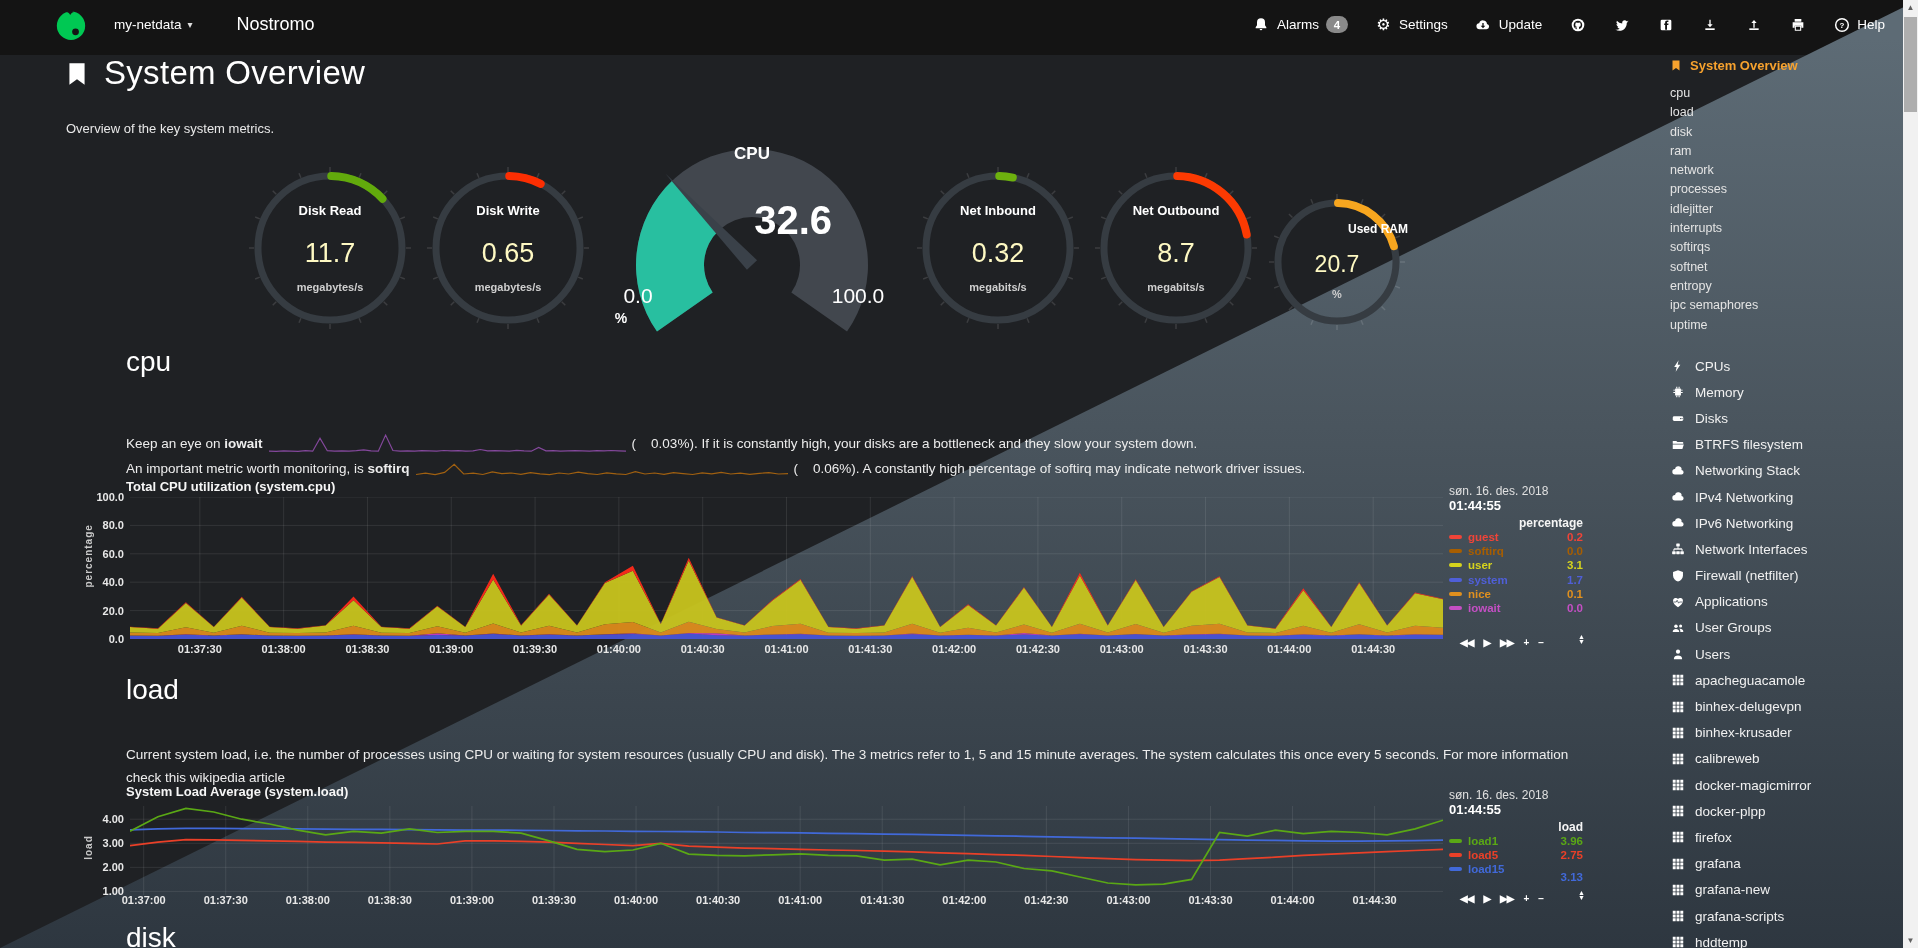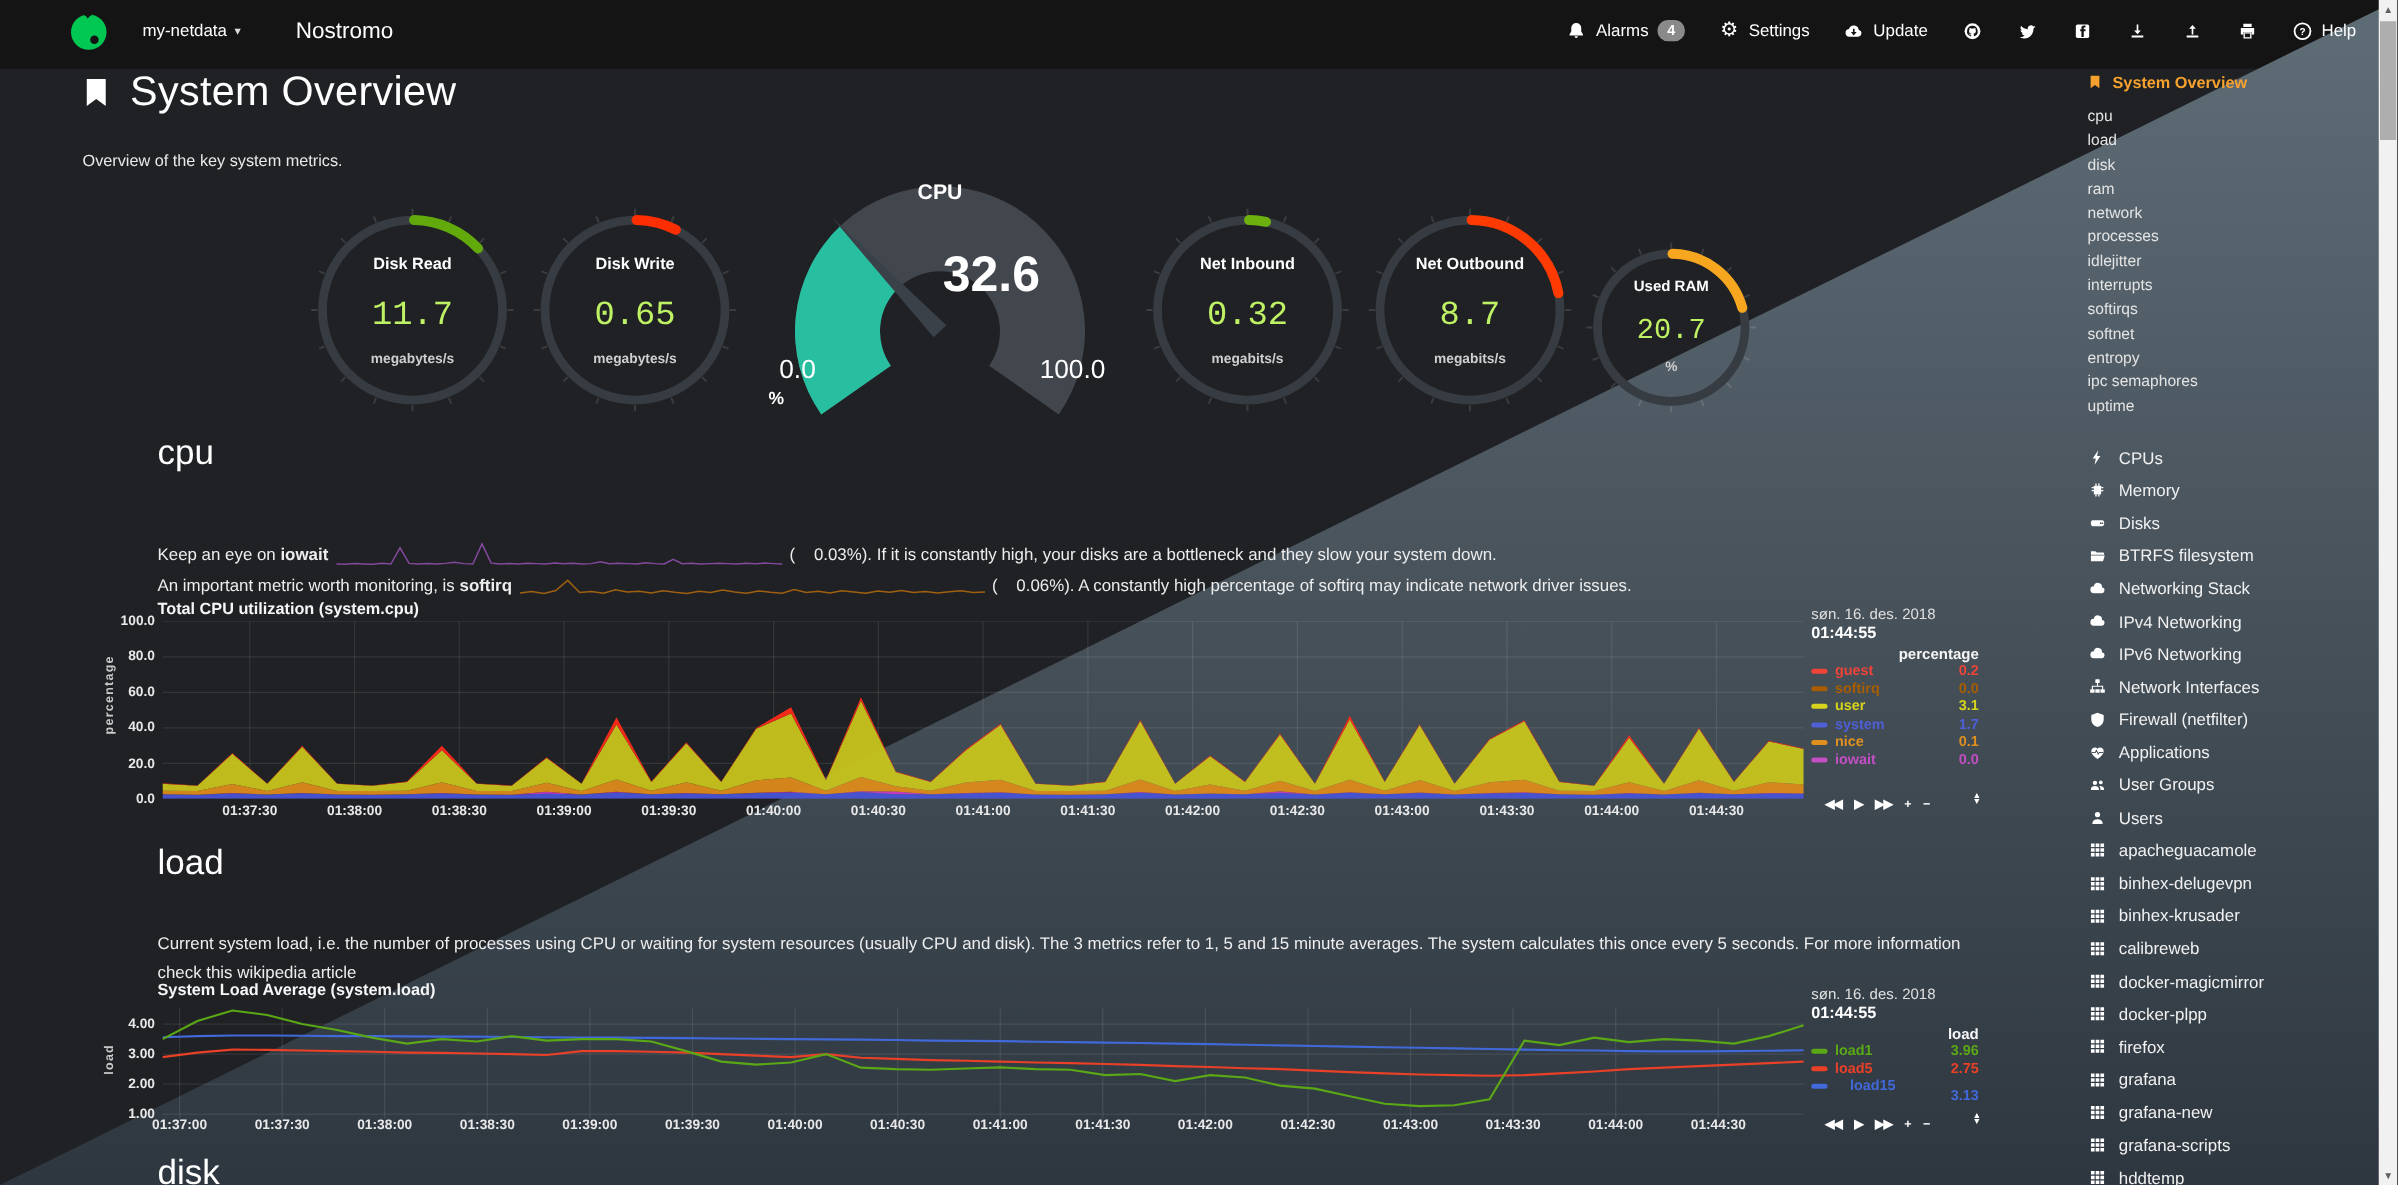--- a/index.html
+++ b/index.html
@@ -50,21 +50,21 @@
   .leg-time{color:#fff;font-weight:bold;font-size:13px;}
   .leg-units{text-align:right;font-weight:bold;color:#f5f5f5;font-size:12px;}
   .leg-row{display:flex;align-items:center;height:14.2px;font-size:11.5px;font-weight:bold;cursor:pointer;}
   .leg-swatch{width:13px;height:4px;border-radius:2px;margin-right:6px;flex:none;}
   .leg-val{margin-left:auto;}
   .controls{display:flex;align-items:center;gap:10px;font-size:10px;font-weight:bold;color:#fff;}
   .controls span{cursor:pointer;letter-spacing:-1px;}
   .resize{display:flex;flex-direction:column;line-height:5px;font-size:7px;color:#fff;cursor:ns-resize;}
   
   .gauge-label{font-size:13px;font-weight:bold;color:#fff;text-align:center;}
-  .gauge-value{font-size:27px;color:#bef264;text-align:center;font-family:Liberation Mono, monospace;}
+  .gauge-value{font-size:27px;color:#fef9c3;text-align:center;}
   .gauge-unit{font-size:11px;font-weight:bold;color:#cfcfcf;text-align:center;}
   
   #sidebar{position:absolute;left:1670px;top:58px;width:226px;z-index:2;}
   #sb-active{display:flex;align-items:center;gap:8px;color:#f7a22e;font-weight:bold;
              font-size:13px;cursor:pointer;}
   #sb-active svg{width:12px;height:15px;fill:#f7a22e;}
   #sb-subs{margin-top:11px;}
   .sb-sub{line-height:19.3px;font-size:12.5px;color:#e4e4e4;cursor:pointer;}
   #sb-sections{position:absolute;left:0;top:295px;}
   .sb-sec{height:26.2px;display:flex;align-items:center;gap:9px;font-size:13.5px;
@@ -275,21 +275,21 @@
             <line x1="8" y1="70.99999999999999" x2="3" y2="70.99999999999999" stroke="rgba(255,255,255,0.13)" stroke-width="1.5"></line>
             <line x1="12.79558945178892" y1="95.10905623900062" x2="8.17619178923249" y2="97.02247340082607" stroke="rgba(255,255,255,0.13)" stroke-width="1.5"></line>
             <line x1="26.452272785247494" y1="115.54772721475248" x2="22.916738879314757" y2="119.08326112068522" stroke="rgba(255,255,255,0.13)" stroke-width="1.5"></line>
             <line x1="46.89094376099936" y1="129.20441054821106" x2="44.97752659917391" y2="133.8238082107675" stroke="rgba(255,255,255,0.13)" stroke-width="1.5"></line>
             <line x1="70.99999999999999" y1="134" x2="70.99999999999999" y2="139" stroke="rgba(255,255,255,0.13)" stroke-width="1.5"></line>
             <line x1="95.10905623900067" y1="129.20441054821106" x2="97.02247340082612" y2="133.82380821076748" stroke="rgba(255,255,255,0.13)" stroke-width="1.5"></line>
             <line x1="115.54772721475248" y1="115.54772721475251" x2="119.08326112068522" y2="119.08326112068525" stroke="rgba(255,255,255,0.13)" stroke-width="1.5"></line>
             <line x1="129.20441054821106" y1="95.10905623900064" x2="133.8238082107675" y2="97.02247340082609" stroke="rgba(255,255,255,0.13)" stroke-width="1.5"></line>
             <circle cx="71" cy="71" r="59" fill="none" stroke="#363c42" stroke-width="7"></circle>
             <path d="M72.02969197979972 12.008985985772917 A59 59 0 0 1 127.85969701911057 55.25278263009784" fill="none" stroke="#f7a61f" stroke-width="8" stroke-linecap="round"></path>
-          </svg><div class="gauge-label" style="position:absolute;left:0;right:0;top:31px;font-size:12px;">Used RAM</div><div class="gauge-value" style="position:absolute;left:0;right:0;top:60px;font-size:23px;">20.7</div><div class="gauge-unit" style="position:absolute;left:0;right:0;top:97px;">%</div></div>
+          </svg><div class="gauge-label" style="position:absolute;left:0;right:0;top:31px;font-size:12px;text-align:right;">Used RAM</div><div class="gauge-value" style="position:absolute;left:0;right:0;top:60px;font-size:23px;">20.7</div><div class="gauge-unit" style="position:absolute;left:0;right:0;top:97px;">%</div></div>
         <div class="abs" style="left:622px;top:135px;width:260px;height:260px;"><svg width="260" height="260">
             <path d="M34.97836286247693 196.53486661672133 A116 116 0 1 1 225.02163713752304 196.53486661672133 L169.3192981258716 157.5316689448502 A48 48 0 1 0 90.68070187412837 157.5316689448502 Z" fill="#42474e"></path>
             <path d="M34.97836286247693 196.53486661672133 A116 116 0 0 1 50.150869219524566 45.8565729625746 L96.95898036669982 95.18203019141018 A48 48 0 0 0 90.68070187412837 157.5316689448502 Z" fill="#28bfa0"></path>
             <polygon points="43.267323462587015,38.60282925245173 135.07762059708602,125.18151797014372 124.92237940291399,134.81848202985628" fill="#3a4149"></polygon>
           </svg></div>
       </div>
 
     <div class="abs sec-heading" style="left:126px;top:346px;">cpu</div>
     <div class="abs desc" style="left:126px;top:432px;">
       <span>Keep an eye on </span><strong>iowait</strong><span class="spark-holder" id="spark-iowait"><svg width="357" height="22">
@@ -463,21 +463,21 @@
             <span style="color:#5aa815;">load1</span>
             <span class="leg-val" style="color:#5aa815;">3.96</span>
           </div>
           <div class="leg-row">
             <span class="leg-swatch" style="background:#ea4028;"></span>
             <span style="color:#ea4028;">load5</span>
             <span class="leg-val" style="color:#ea4028;">2.75</span>
           </div>
           <div class="leg-row">
             <span class="leg-swatch" style="background:#4169d9;"></span>
-            <span style="color:#4169d9;margin-left:12px;">load15</span>
+            <span style="color:#4169d9;">load15</span>
             <span class="leg-val" style="color:#4169d9;margin-top:16px;">3.13</span>
           </div>
         </div>
         <div class="abs controls" style="left:1460px;top:893px;">
           <span>◀◀</span>
           <span>▶</span>
           <span>▶▶</span>
           <span>+</span>
           <span>−</span>
         </div>

